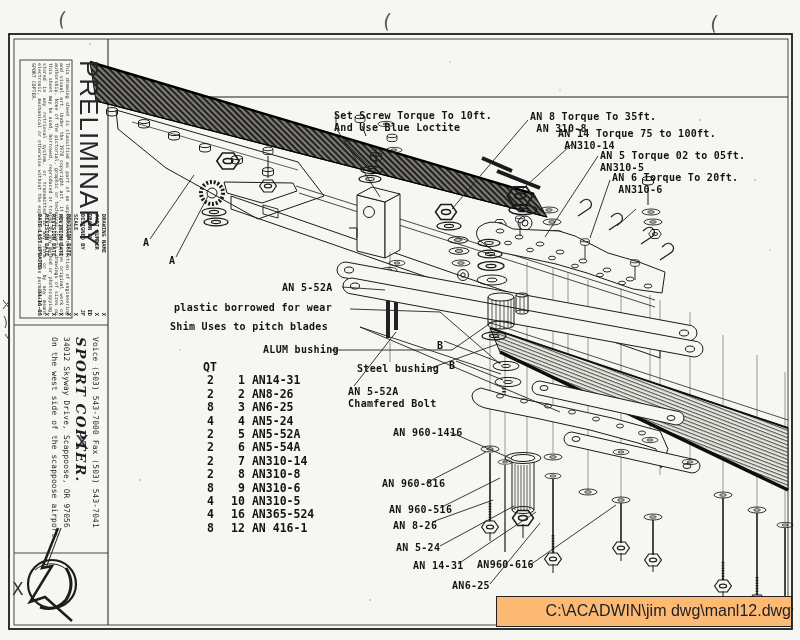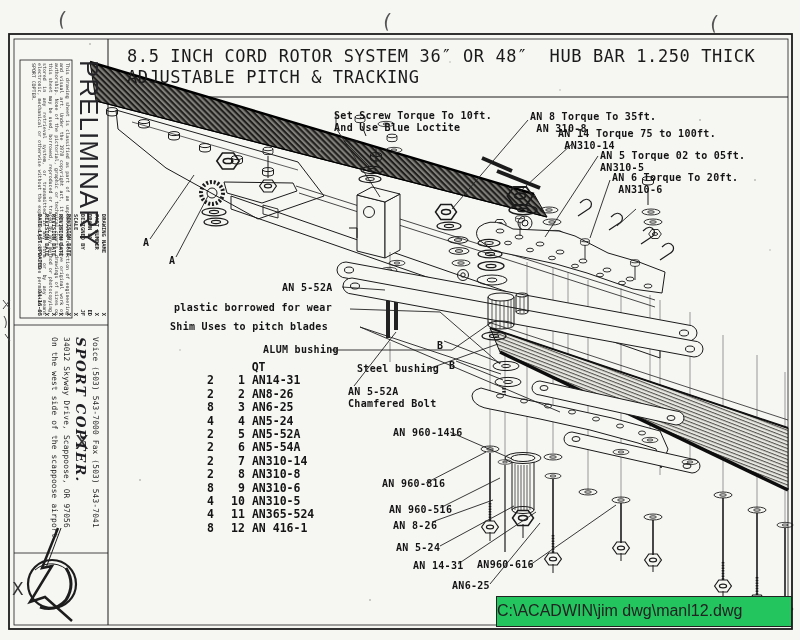--- a/index.html
+++ b/index.html
@@ -17,26 +17,26 @@
           font-size:26px;letter-spacing:1px;color:#26262a;font-weight:500;}
   .copyr{left:70px;top:63px;width:252px;height:46px;font-size:4.9px;line-height:1.16;
          text-align:justify;color:#333;}
   .infotbl{left:107px;top:214px;width:102px;font-size:5.4px;font-weight:bold;color:#2a2a2a;}
   .infotbl .row{display:flex;justify-content:space-between;line-height:7.1px;}
   .addr{left:101px;top:337px;width:211px;color:#222;}
   .addr p{margin:0;font-size:7.8px;line-height:12px;letter-spacing:.2px;}
   .addr .brand{font-family:"DejaVu Serif",serif;font-style:italic;font-weight:bold;
                font-size:13.5px;line-height:17px;letter-spacing:1.5px;color:#1d1d22;}
   .parts{position:absolute;left:197px;top:361px;font:bold 11.5px/13.4px "DejaVu Sans Mono",monospace;color:#141414;}
-  .parts .hdr{margin-left:6px;text-align:center;}
+  .parts .hdr{margin-left:6px;}
   .pq{display:inline-block;width:17px;text-align:right;}
   .pi{display:inline-block;width:24px;text-align:right;margin-right:7px;}
-  .fpath{position:absolute;left:496px;top:596px;width:294px;height:29px;background:#22c55e;
+  .fpath{position:absolute;left:496px;top:596px;width:294px;height:29px;background:#fdba74;
          border:1.5px solid #222;font:16px/28px "Liberation Sans",sans-serif;
-         text-align:left;color:#222;}
+         text-align:right;color:#222;}
 </style>
 </head>
 <body>
 
 <div id="sheet">
 
 <svg width="800" height="640" viewBox="0 0 800 640">
   <defs>
     <pattern id="h1" width="4.2" height="4.2" patternUnits="userSpaceOnUse" patternTransform="rotate(45)">
       <rect width="4.2" height="4.2" fill="#807f79"></rect>
@@ -395,21 +395,21 @@
       <circle cx="370" cy="600" r="0.9"></circle>
           <circle cx="770" cy="250" r="0.8"></circle>
           <circle cx="90" cy="44" r="0.9"></circle>
       <circle cx="450" cy="62" r="0.8"></circle>
           <circle cx="755" cy="180" r="0.9"></circle>
           <circle cx="180" cy="350" r="0.8"></circle>
     </g>
   </g>
 </svg>
 
-<div class="title"><span>8.5 INCH CORD ROTOR SYSTEM 36″ OR 48″  HUB BAR 1.250 THICK</span><br><span>ADJUSTABLE PITCH &amp; TRACKING</span></div>
+<div class="title"><br></div>
 
 <div class="rot prelim">PRELIMINARY</div>
 <div class="rot copyr">This drawing sheet is classified as part of an unpublished collection of engineering and visual art. Under the 1978 copyright act, it is an exclusive original work of authorship. None of the pictorial, graphic or technical charts, drawings of sizes on this sheet may be used, borrowed, reproduced or traced by any method or photocopying, stored in any retrieval system, or transmitted in any form or by any means electronic, mechanical or otherwise without the expressed prior written permission of SPORT COPTER.</div>
 
 <div class="rot infotbl">
   <div class="row">
         <span>DRAWING NAME</span>
         <span>X</span>
       </div>
   <div class="row">
@@ -494,19 +494,19 @@
   <div><span class="pq">2</span> <span class="pi">1</span><span>AN14-31</span></div>
   <div><span class="pq">2</span> <span class="pi">2</span><span>AN8-26</span></div>
   <div><span class="pq">8</span> <span class="pi">3</span><span>AN6-25</span></div>
   <div><span class="pq">4</span> <span class="pi">4</span><span>AN5-24</span></div>
   <div><span class="pq">2</span> <span class="pi">5</span><span>AN5-52A</span></div>
   <div><span class="pq">2</span> <span class="pi">6</span><span>AN5-54A</span></div>
   <div><span class="pq">2</span> <span class="pi">7</span><span>AN310-14</span></div>
   <div><span class="pq">2</span> <span class="pi">8</span><span>AN310-8</span></div>
   <div><span class="pq">8</span> <span class="pi">9</span><span>AN310-6</span></div>
   <div><span class="pq">4</span> <span class="pi">10</span><span>AN310-5</span></div>
-  <div><span class="pq">4</span> <span class="pi">11</span><span>AN365-524</span></div>
+  <div><span class="pq">4</span> <span class="pi">16</span><span>AN365-524</span></div>
   <div><span class="pq">8</span> <span class="pi">12</span><span>AN 416-1</span></div>
 </div>
 
 <div class="fpath">C:\ACADWIN\jim dwg\manl12.dwg</div>
 
 </div>
 
 </body></html>

